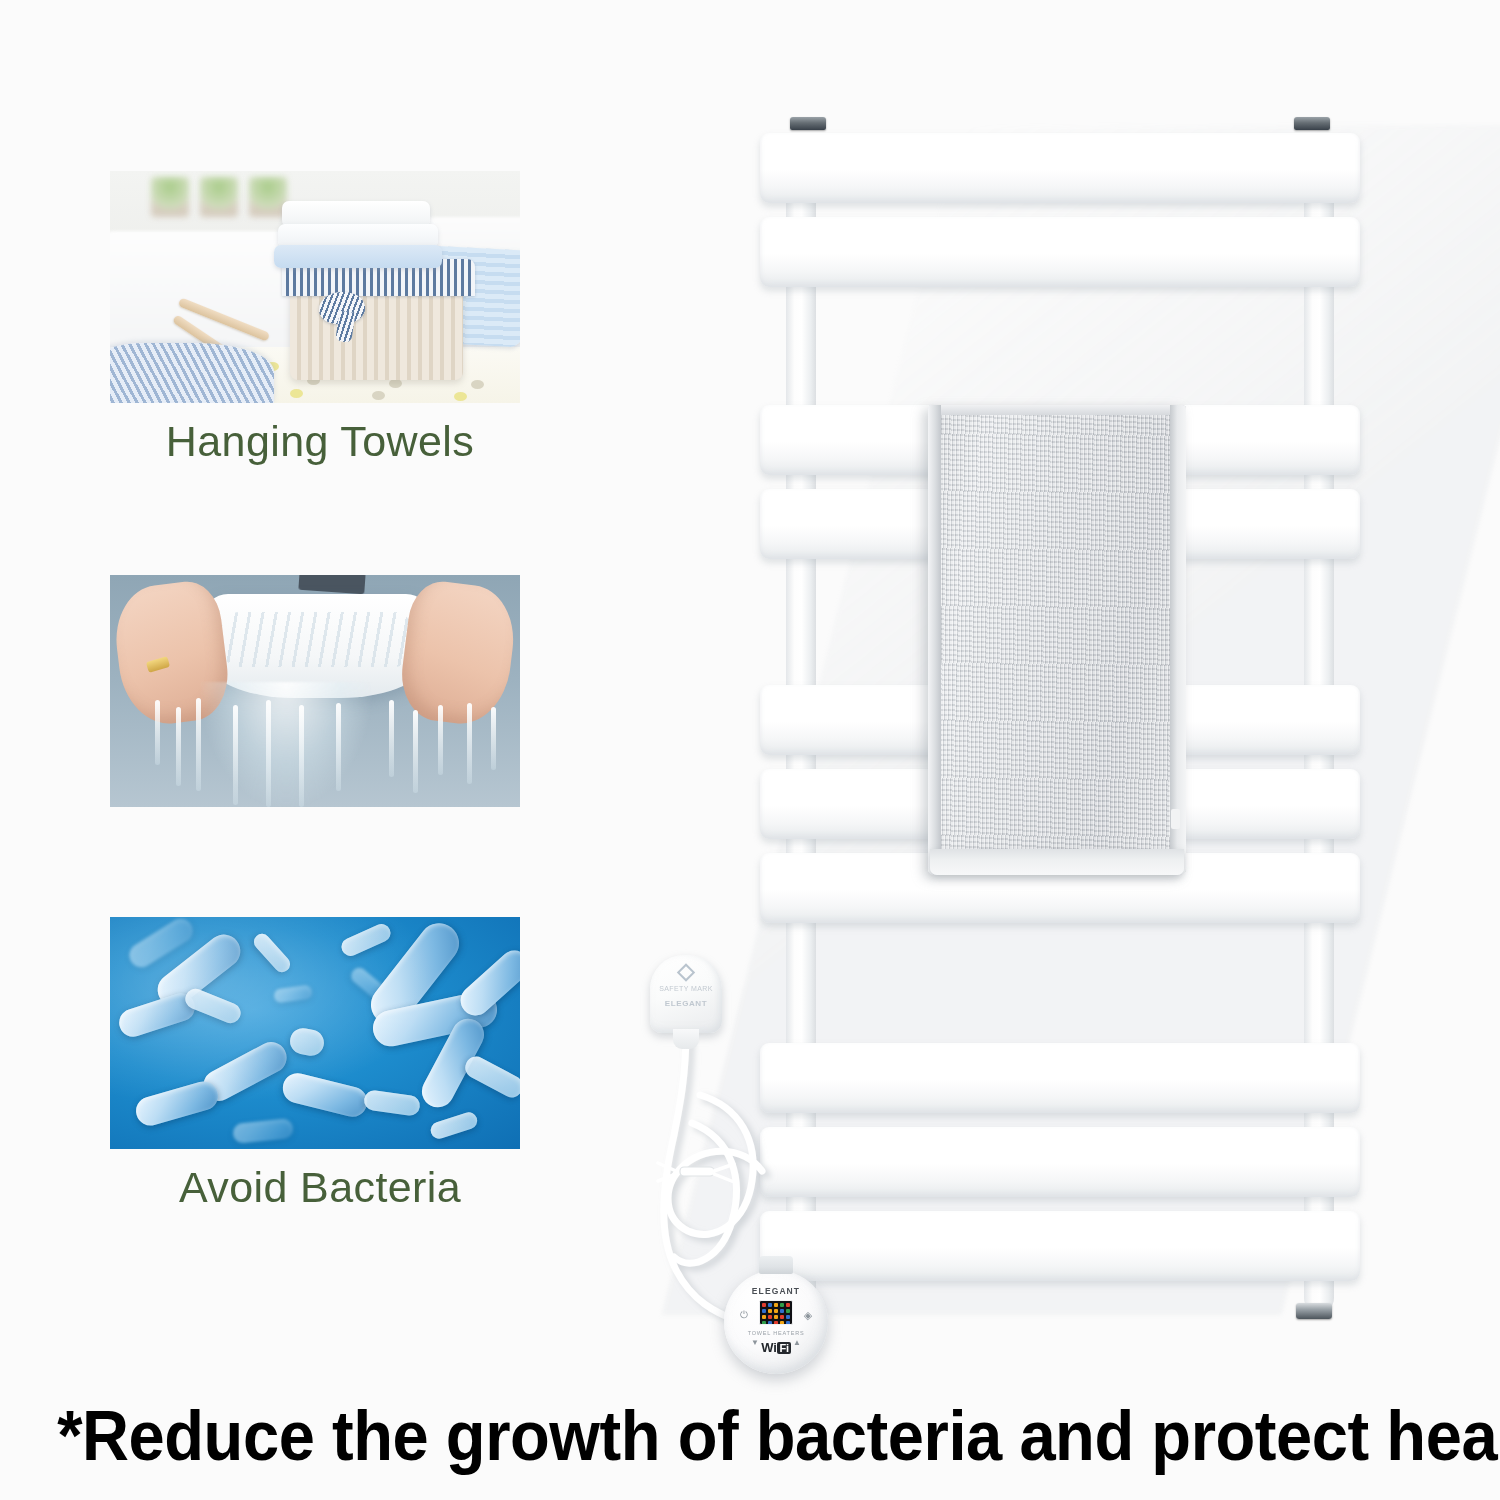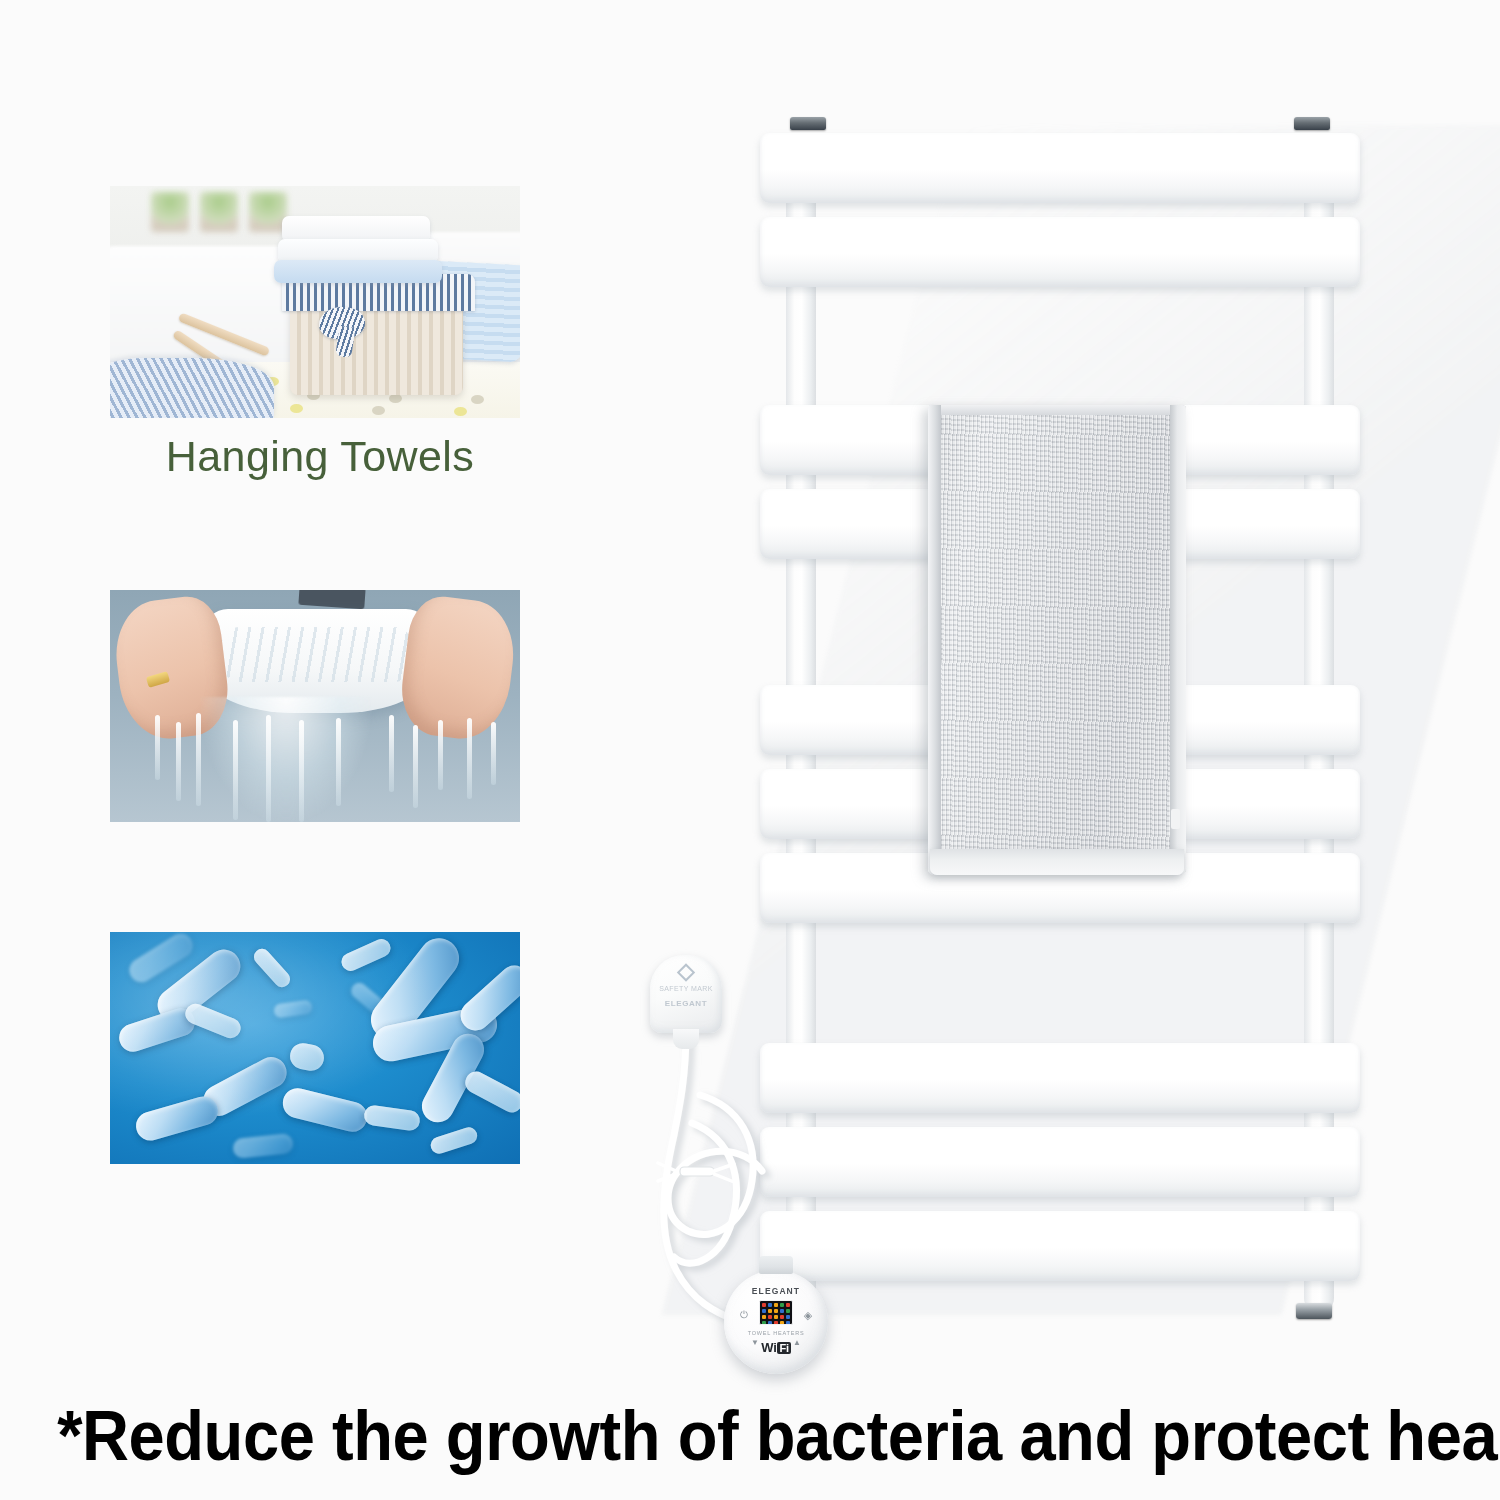--- a/index.html
+++ b/index.html
@@ -7,21 +7,21 @@
   body {
     background:#fbfbfb;
     font-family:"Liberation Sans", sans-serif;
     position:relative;
     overflow:hidden;
   }
 
   
   #feature-column {
     position:absolute;
-    left:110px; top:186px;
+    left:110px; top:171px;
     width:420px;
   }
   .feature-card { margin-bottom:110px; }
   .feature-card:last-child { margin-bottom:0; }
 
   .feature-photo {
     width:410px; height:232px;
     position:relative;
     overflow:hidden;
     background:#eef2f5;
@@ -432,20 +432,21 @@
       <div class="rod3" style="left:60%; top:16%; width:118px; height:40px; transform:rotate(-52deg)"></div>
       <div class="rod3" style="left:64%; top:36%; width:126px; height:36px; transform:rotate(-12deg)"></div>
       <div class="rod3" style="left:72%; top:56%; width:96px; height:32px; transform:rotate(-62deg)"></div>
       <div class="rod3 sm" style="left:62%; top:76%; width:56px; height:20px; transform:rotate(8deg)"></div>
       <div class="rod3" style="left:84%; top:22%; width:82px; height:30px; transform:rotate(-42deg)"></div>
       <div class="rod3 sm" style="left:86%; top:64%; width:62px; height:22px; transform:rotate(28deg)"></div>
       <div class="rod3 far" style="left:30%; top:88%; width:60px; height:20px; transform:rotate(-6deg)"></div>
       <div class="rod3 sm" style="left:78%; top:86%; width:48px; height:17px; transform:rotate(-18deg)"></div>
       <div class="glow"></div>
     </div>
+    <div class="feature-caption">Avoid Bacteria</div>
   </div>
 
 </div>
 
 <div id="rail-stage">
 
   <div id="rail-shadow"></div>
 
   <div id="rail">
     <div class="side-rail left"></div>

